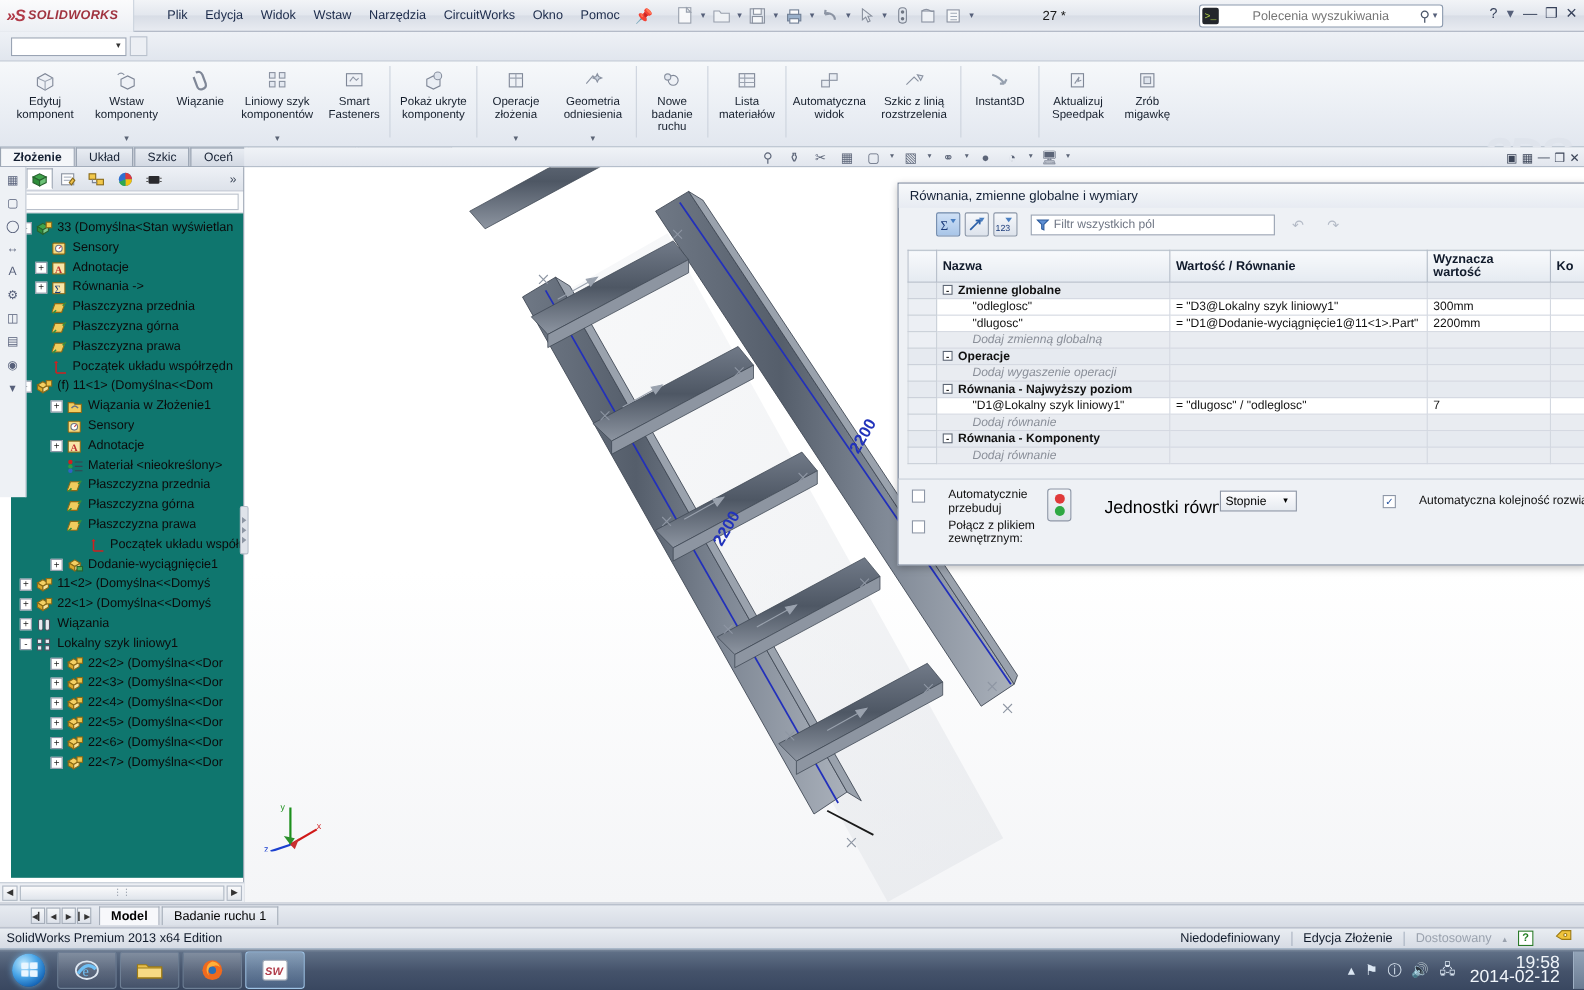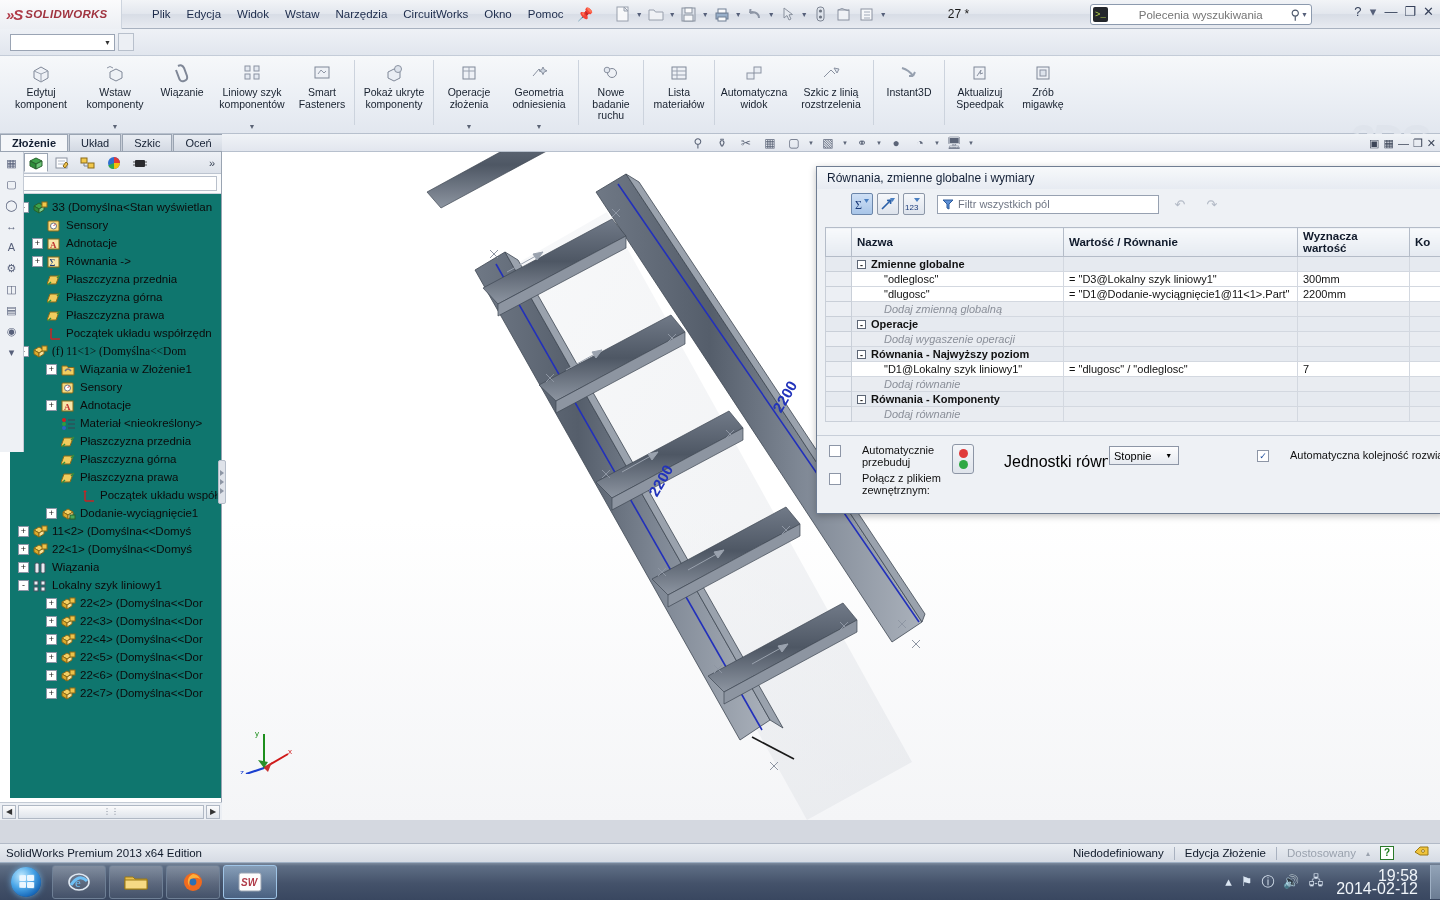--- a/index.html
+++ b/index.html
@@ -784,21 +784,21 @@
           <span class="nub"></span>
           <span class="ti">
             <svg width="15" height="13">
               <line x1="4" y1="12" x2="4" y2="2" stroke="#d02020" stroke-width="1.4"></line>
               <line x1="4" y1="12" x2="13" y2="12" stroke="#d02020" stroke-width="1.4"></line>
               <path d="M2 3 l2 -2 l2 2" fill="#d02020"></path>
             </svg>
           </span>
           <span class="tx">Początek układu współrzędn</span>
         </div>
-        <div class="tn" style="padding-left: 8px; font-family: Liberation Serif, serif;">
+        <div class="tn" style="padding-left: 8px;">
           <span class="exp">-</span>
           <span class="ti">
             <svg width="15" height="13">
               <path d="M1 5 l5 -3 l5 3 l-5 3 Z" fill="#f4cf63" stroke="#8a6a18"></path>
               <path d="M1 5 v4 l5 3 v-4 Z" fill="#dcaa2d" stroke="#8a6a18"></path>
               <path d="M6 8 v4 l5 -3 v-4 Z" fill="#f8e098" stroke="#8a6a18"></path>
               <rect x="9" y="1" width="5" height="5" fill="#eec24a" stroke="#8a6a18"></rect>
             </svg>
           </span>
           <span class="tx">(f) 11&lt;1&gt; (Domyślna&lt;&lt;Dom</span>
@@ -1180,20 +1180,29 @@
         <span>Stopnie</span>
         <span class="car">▼</span>
       </div>
       <div class="cbrow" style="left:440px; top:13px; width:200px; flex-wrap:nowrap;">
         <span class="cbx checked">✓</span>
         <span style="white-space:nowrap;">Automatyczna kolejność rozwiązywa</span>
       </div>
     </div>
   </div>
 
+  <div class="doctabs">
+    <div class="navbtn">◀▎</div>
+    <div class="navbtn">◀</div>
+    <div class="navbtn">▶</div>
+    <div class="navbtn">▎▶</div>
+    <div style="width:6px"></div>
+    <div class="dtab active">Model</div>
+    <div class="dtab">Badanie ruchu 1</div>
+  </div>
 
   <div class="statusbar">
     <div class="sp" style="padding-left:6px;">SolidWorks Premium 2013 x64 Edition</div>
     <div style="flex:1"></div>
     <div class="sp">Niedodefiniowany</div>
     <div class="divider"></div>
     <div class="sp">Edycja Złożenie</div>
     <div class="divider"></div>
     <div class="sp" style="color:#9aa2ae;">Dostosowany</div>
     <div style="color:#9aa2ae;font-size:8px;">▴</div>

